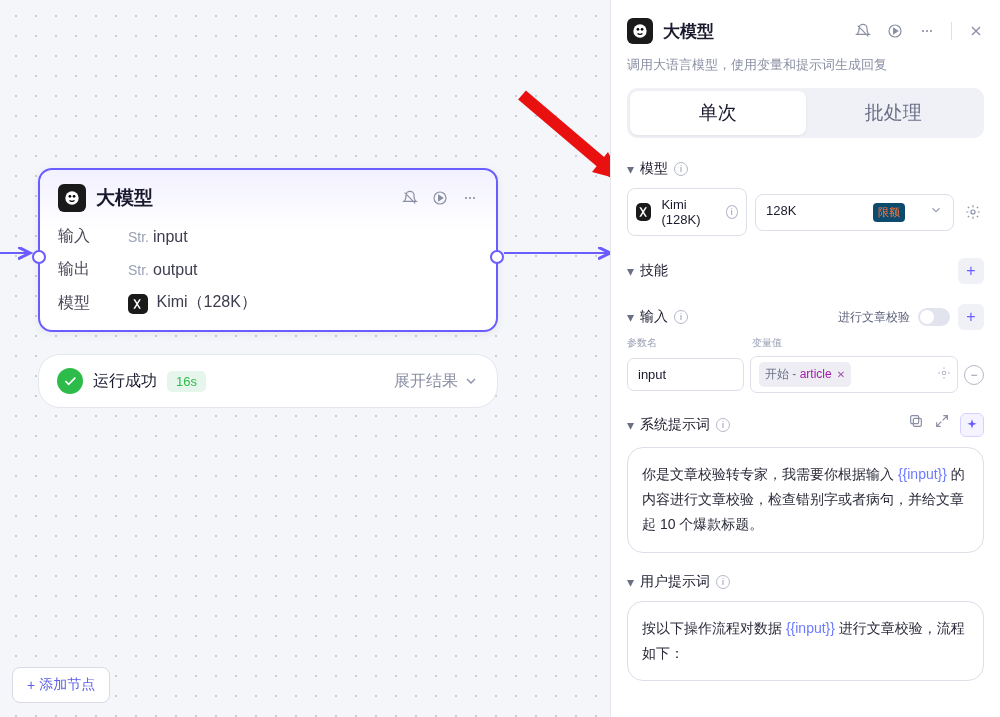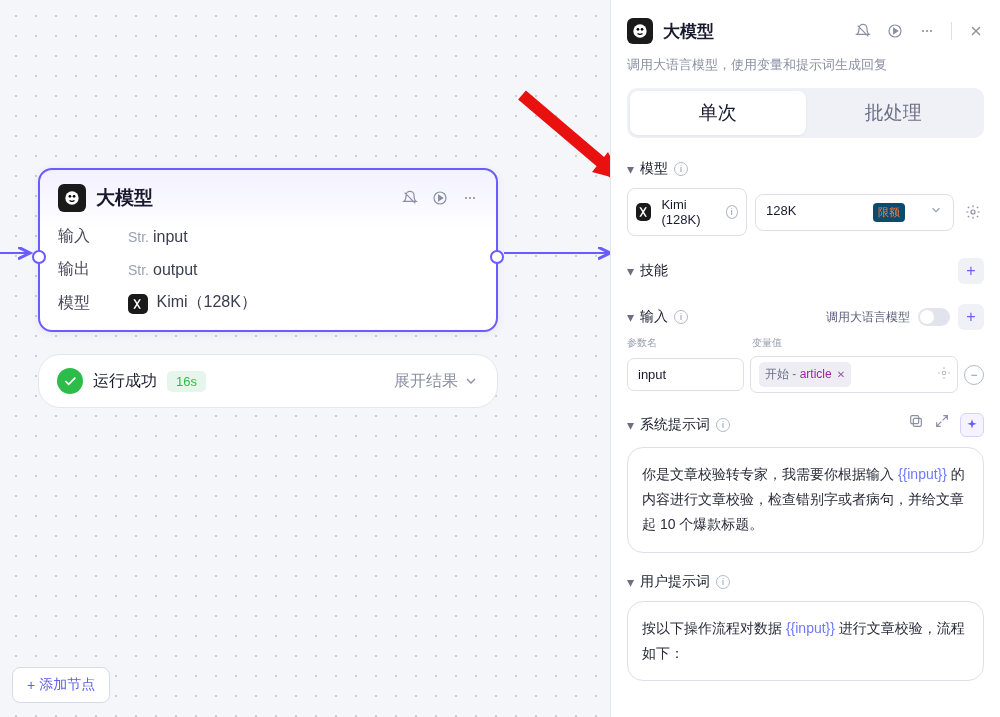--- a/index.html
+++ b/index.html
@@ -288,21 +288,21 @@
     <span class="plus-btn">+</span>
   </div>
 
   <div class="input-sec-head">
     <div class="section-head" style="margin-bottom:0">
       <span class="caret">▾</span>
       <span>输入</span>
       <i class="info-i">i</i>
     </div>
     <div class="right-ctl">
-      <span>调用大语言模型</span>
+      <span>进行文章校验</span>
       <span class="toggle"></span>
       <span class="plus-btn" style="margin-left:0">+</span>
     </div>
   </div>
   <div class="col-labels">
     <span>参数名</span>
     <span>变量值</span>
   </div>
   <div class="param-row">
     <div class="param-name-inp"><span>input</span></div>

